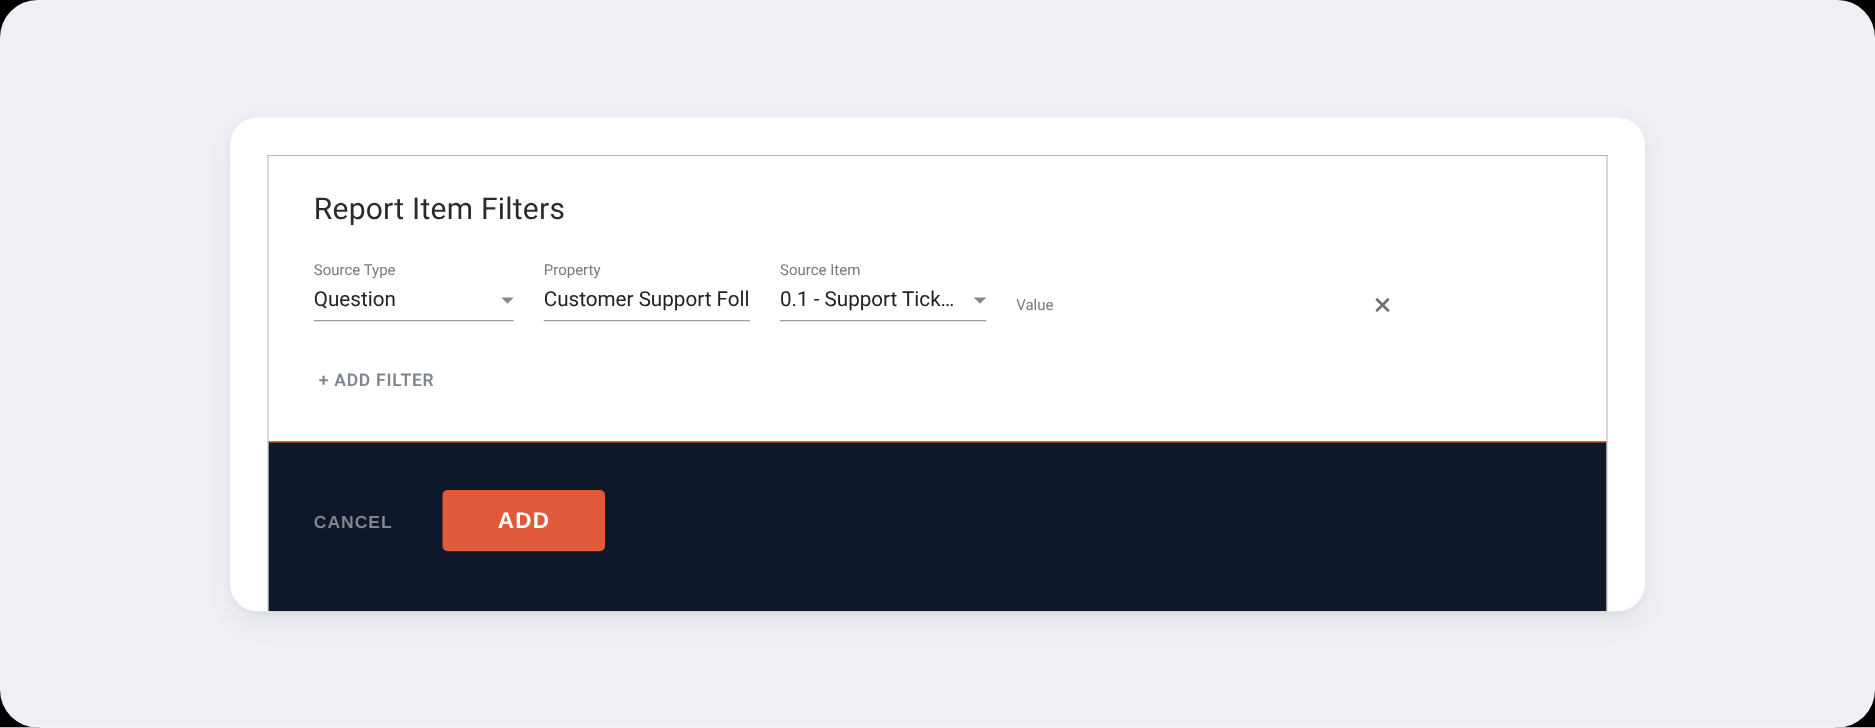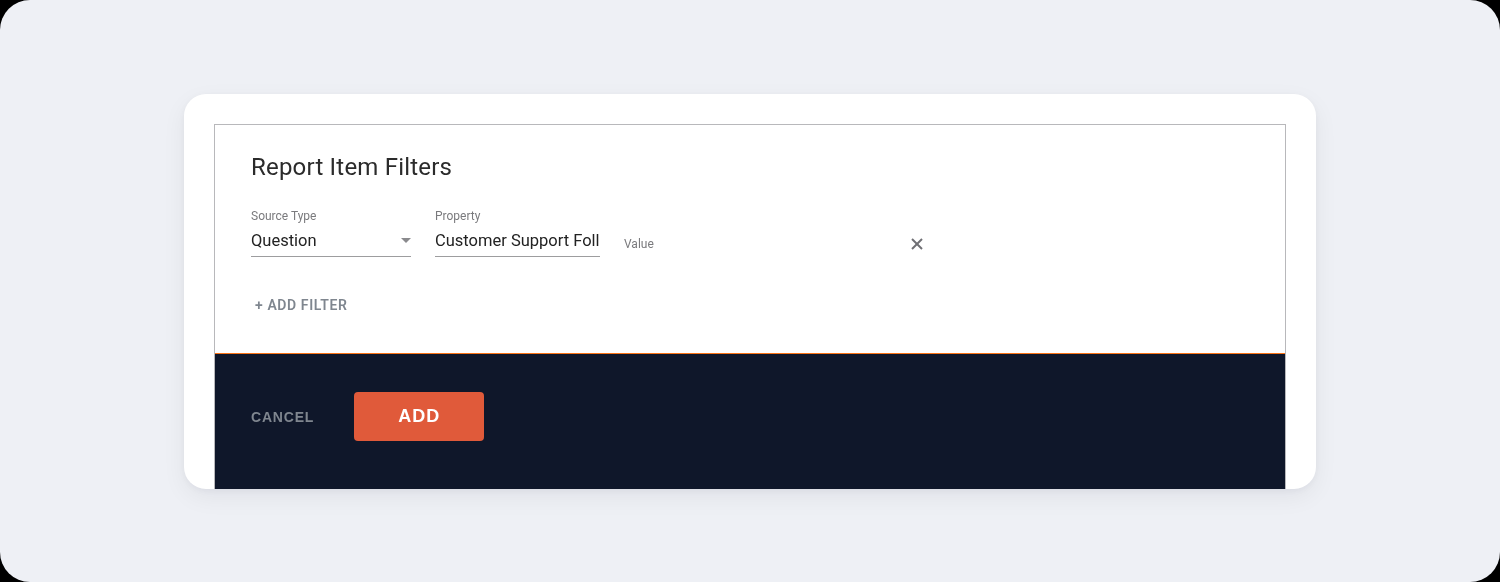--- a/index.html
+++ b/index.html
@@ -170,20 +170,27 @@
         </div>
       </div>
 
       <div class="field f-property">
         <span class="field-label">Property</span>
         <div class="field-input">
           <span class="val noellip">Customer Support Follo</span>
         </div>
       </div>
 
+      <div class="field f-source-item">
+        <span class="field-label">Source Item</span>
+        <div class="field-input">
+          <span class="val">0.1 - Support Tick…</span>
+          <span class="caret"></span>
+        </div>
+      </div>
 
 
       <div class="field f-value">
         <span class="field-label">Value</span>
       </div>
 
       <div class="remove-x">
         <svg viewBox="0 0 16 16" fill="none">
           <line x1="3" y1="3" x2="13" y2="13"></line>
           <line x1="13" y1="3" x2="3" y2="13"></line>

